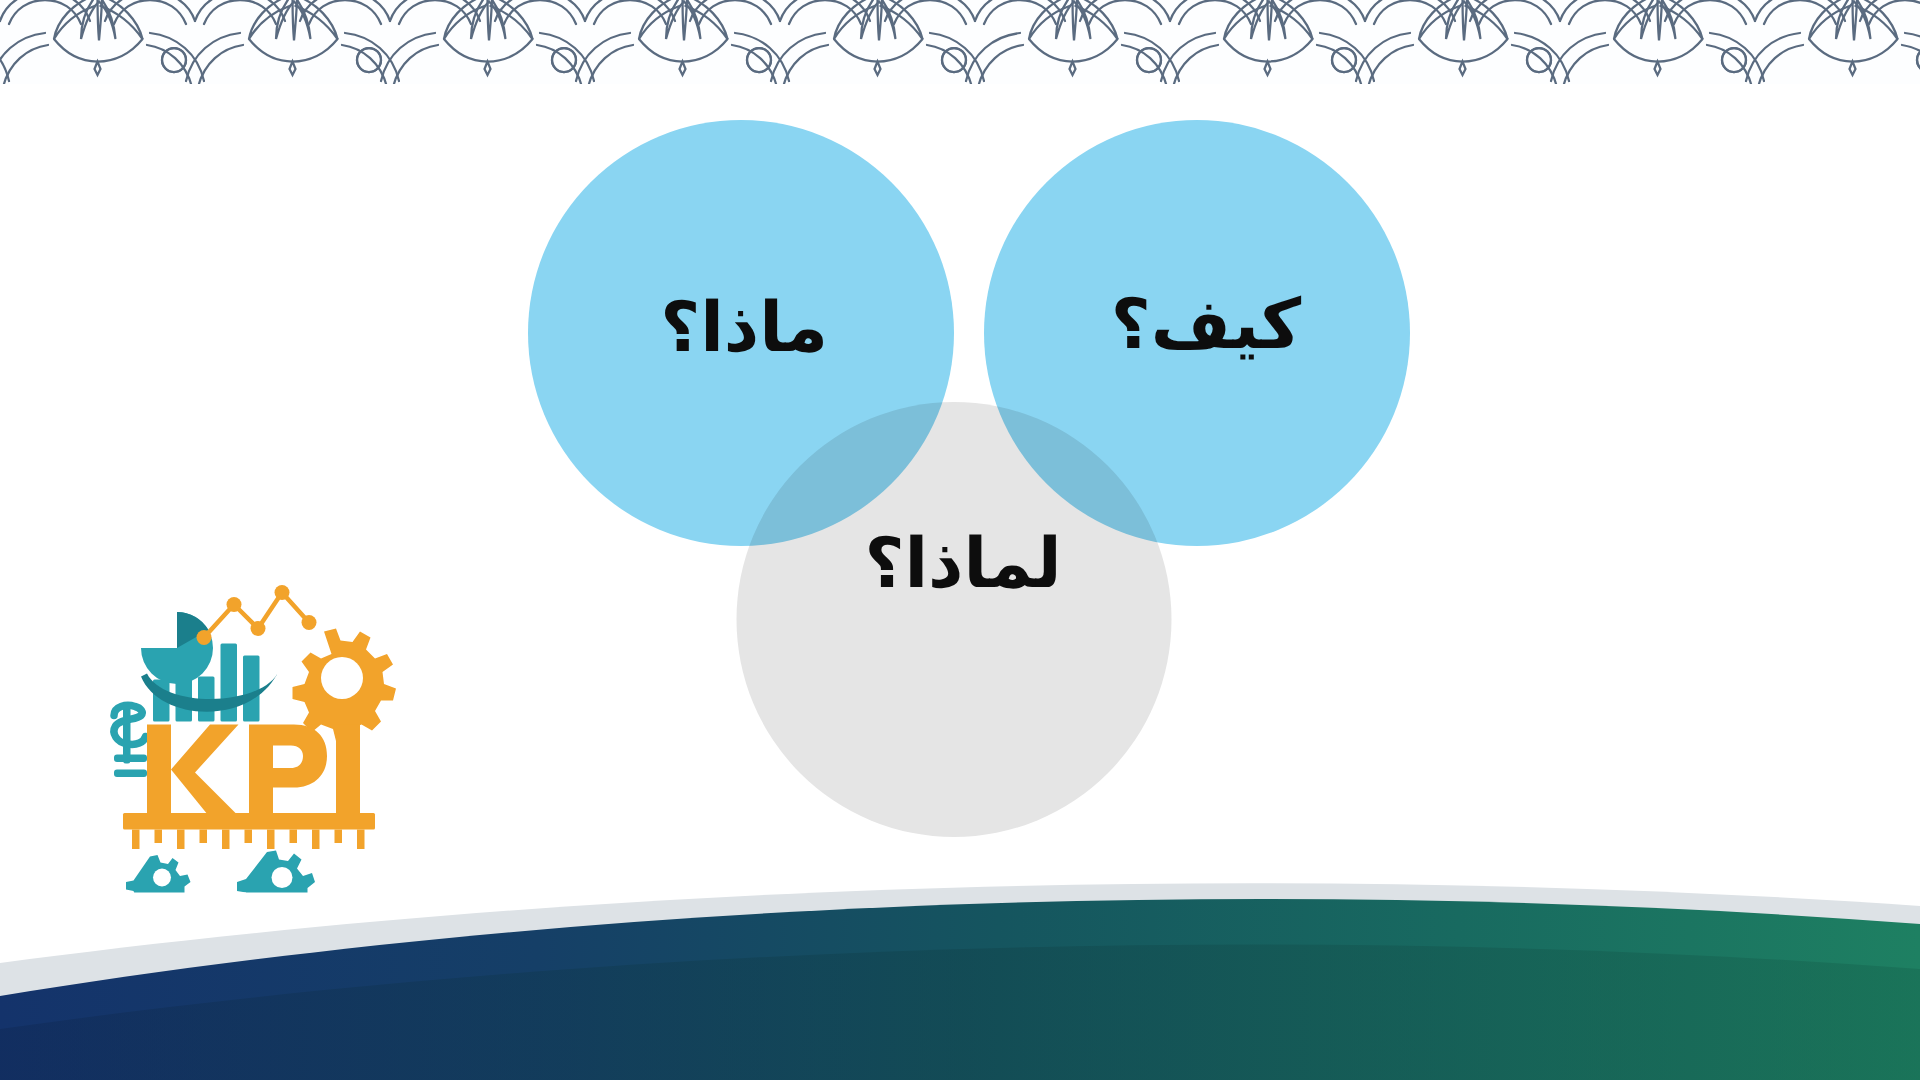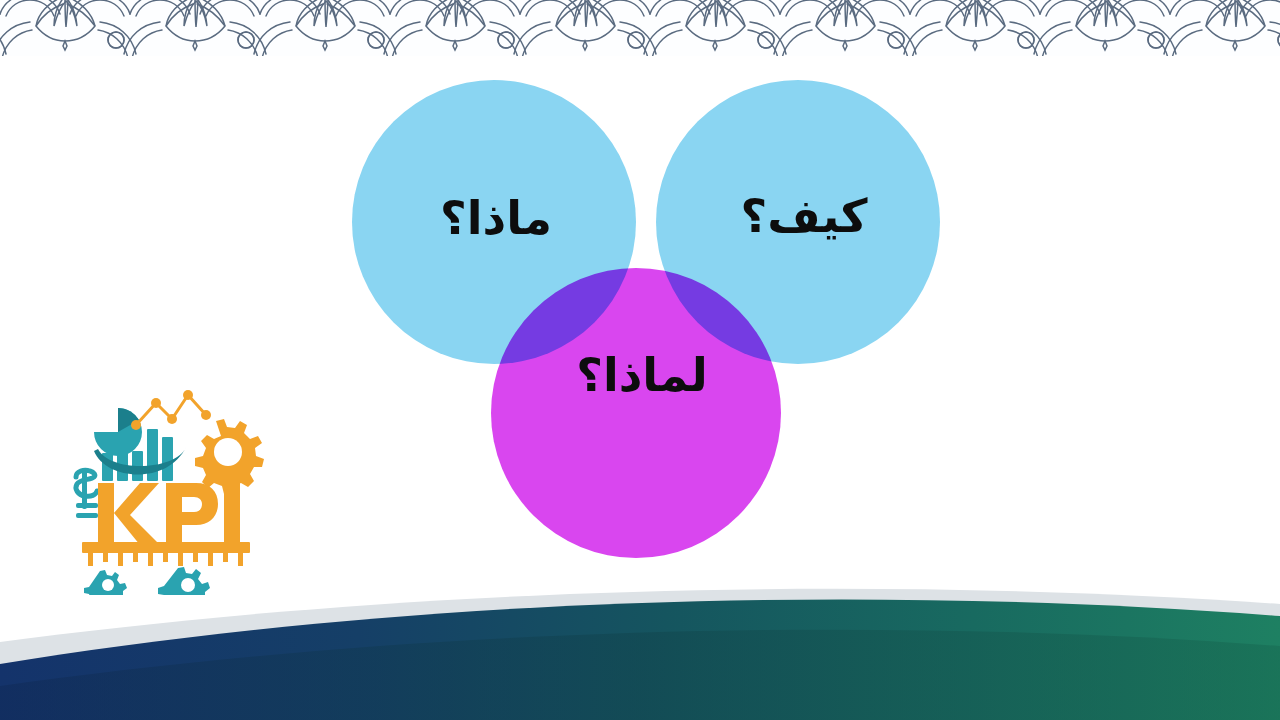--- a/index.html
+++ b/index.html
@@ -69,21 +69,21 @@
     top: 2px;
     width: 284px;
     height: 284px;
     background: #8ad5f2;
   }
   .circle-why {
     left: 141px;
     top: 190px;
     width: 290px;
     height: 290px;
-    background: #d946ef;
+    background: #e5e5e5;
   }
   .venn-label {
     font-family: "DejaVu Sans", "Liberation Sans", sans-serif;
     font-weight: bold;
     font-size: 46px;
     color: #0d0d0d;
     direction: rtl;
     unicode-bidi: bidi-override;
     white-space: nowrap;
     line-height: 1;

